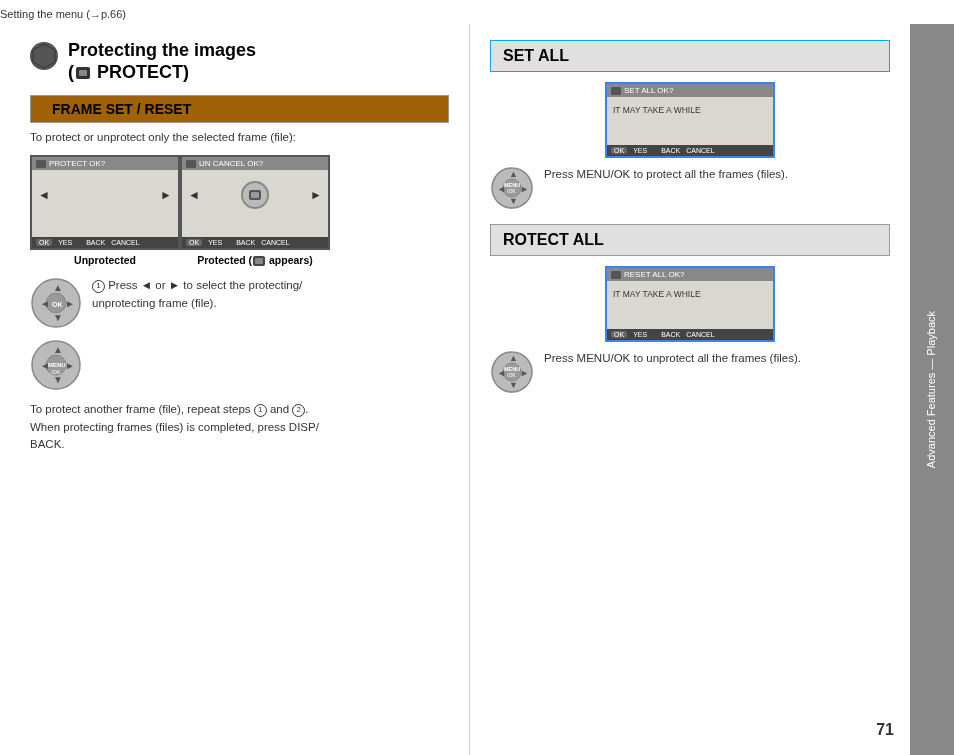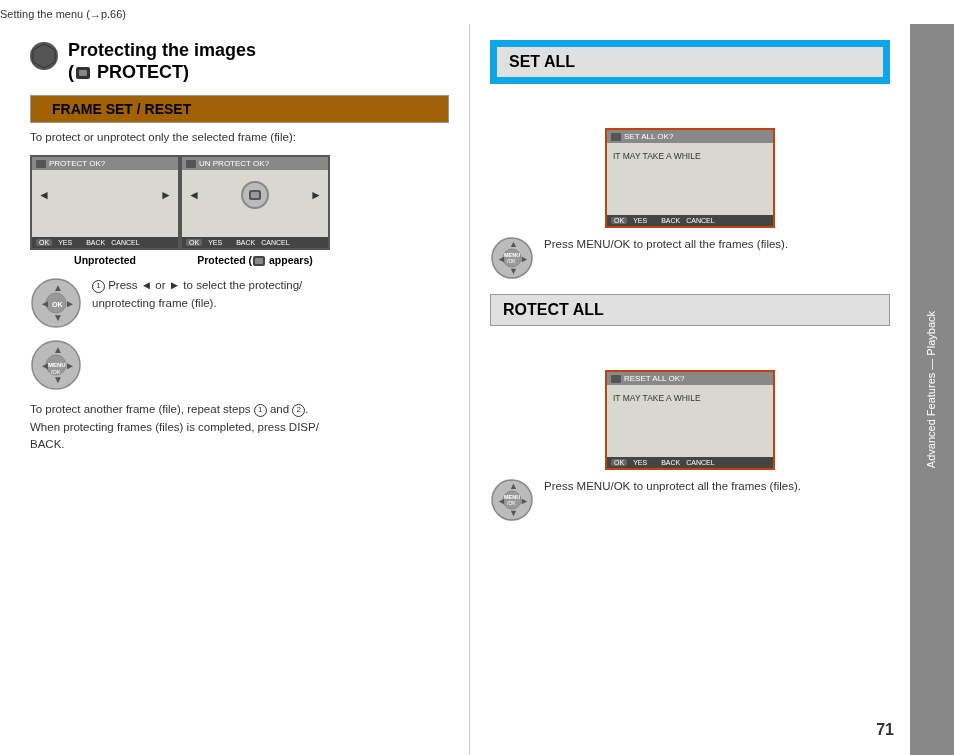--- a/index.html
+++ b/index.html
@@ -252,21 +252,21 @@
     .footer-text {
       font-size: 11.5px;
       color: #333;
       line-height: 1.5;
       margin-top: 6px;
     }
 
     
     .set-all-header {
       background: #e0e0e0;
-      border: 7px solid #0ea5e9;
+      border: 1px solid #0ea5e9;
       padding: 6px 12px;
       font-size: 16px;
       font-weight: bold;
       margin-bottom: 10px;
     }
 
     .reset-all-header {
       background: #e0e0e0;
       border: 1px solid #999;
       padding: 6px 12px;
@@ -281,26 +281,25 @@
     }
 
     .right-screen-area {
       display: flex;
       justify-content: center;
       margin-bottom: 8px;
     }
 
     .lcd-screen-right {
       width: 170px;
-      height: 100px;
-      border: 2px solid #c2410c;
+      height: 76px;
+      border: 2px solid #3b82f6;
       background: #d8d8d0;
       position: relative;
       overflow: hidden;
-      margin-top: 34px;
     }
 
     .press-instruction {
       display: flex;
       align-items: flex-start;
       gap: 10px;
       margin-top: 6px;
     }
 
     .press-text {
@@ -385,21 +384,21 @@
               <span>CANCEL</span>
             </div>
           </div>
           <div class="screen-label">Unprotected</div>
         </div>
 
         <div class="screen-container">
           <div class="lcd-screen">
             <div class="lcd-title-bar">
               <span class="lcd-icon-small"></span>
-              <span>UN  PROTECT OK?</span>
+              <span>UN  CANCEL OK?</span>
             </div>
 
             <div style="position:absolute;top:24px;left:50%;transform:translateX(-50%);width:28px;height:28px;border:2px solid #888;border-radius:50%;background:#bbb;display:flex;align-items:center;justify-content:center;">
               <svg width="16" height="14" viewBox="0 0 16 14">
                 <rect x="2" y="2" width="12" height="10" rx="2" fill="#555"></rect>
                 <rect x="4" y="4" width="8" height="6" rx="1" fill="#999"></rect>
               </svg>
             </div>
             <div class="lcd-arrow-left">◄</div>
             <div class="lcd-arrow-right">►</div>

